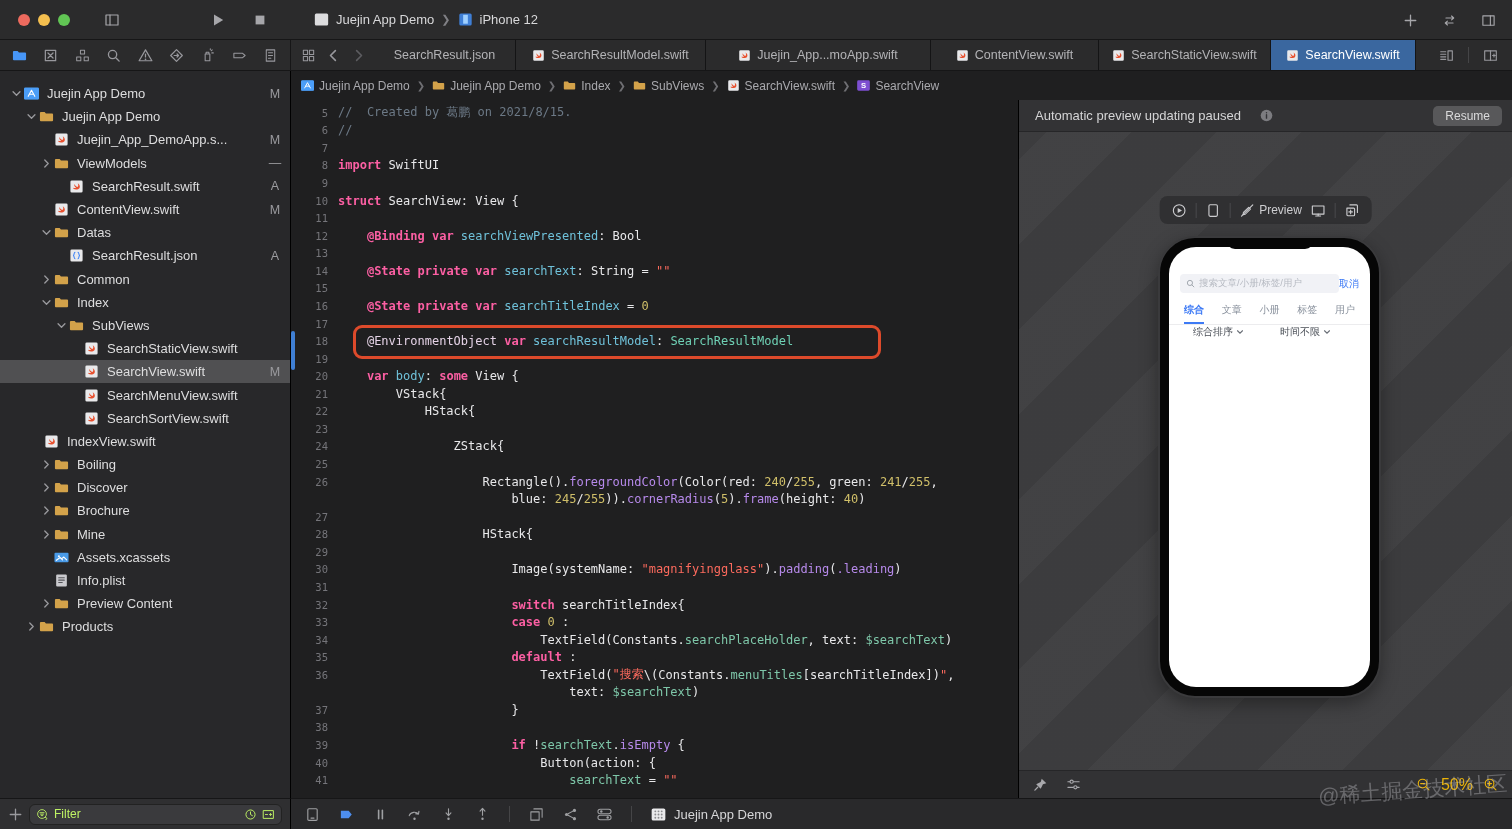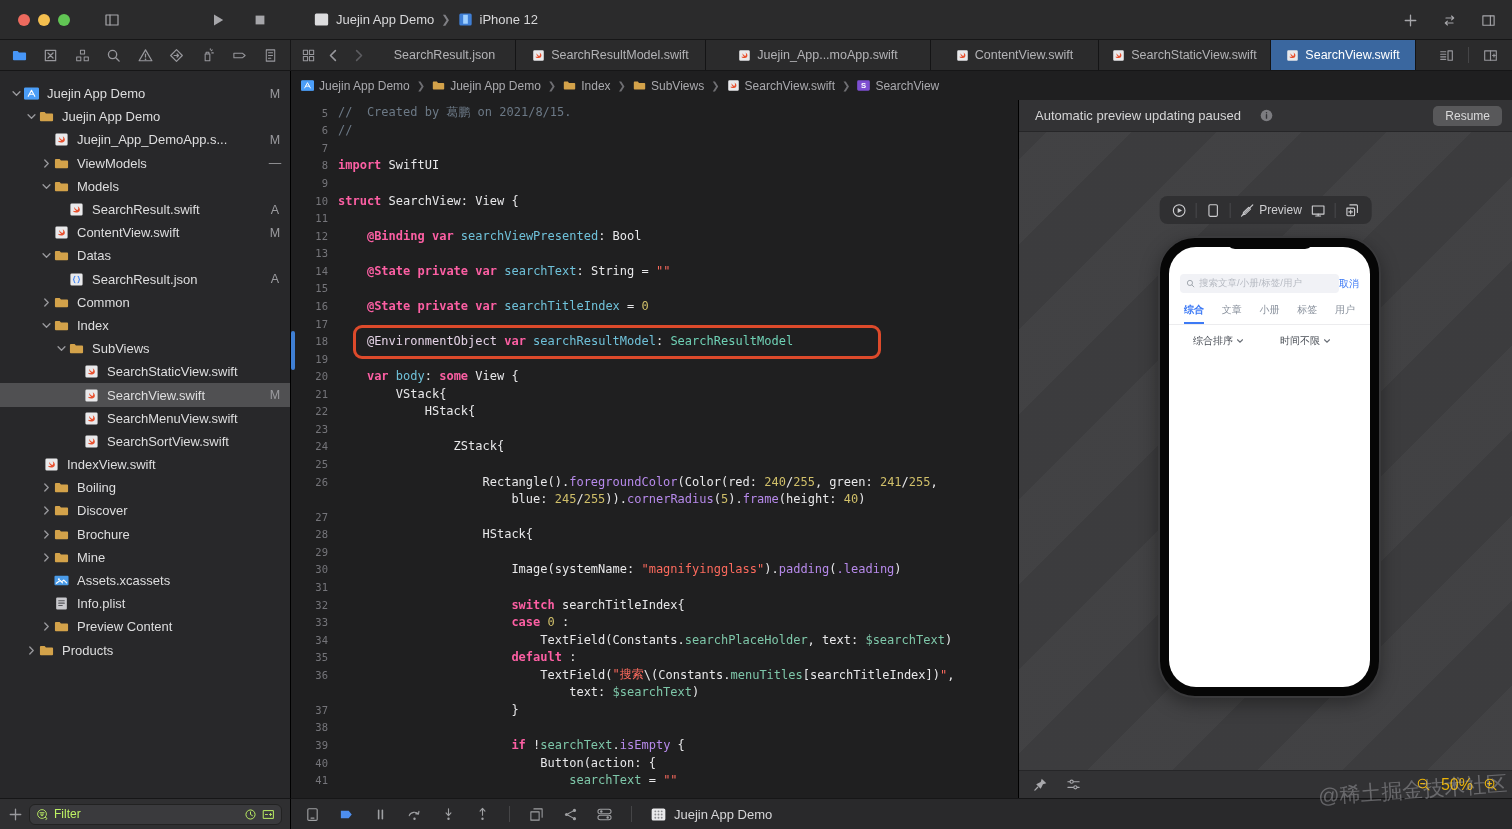--- a/index.html
+++ b/index.html
@@ -77,21 +77,21 @@
   #screen { position:absolute; left:9px; top:9px; right:9px; bottom:9px; background:#fff; border-radius:27px; overflow:hidden; }
   #notch { position:absolute; left:50%; transform:translateX(-50%); top:0; width:88px; height:11px; background:#060606; border-radius:0 0 9px 9px; }
   #scr-content { padding-top:27px; font-size:10px; }
   #search-row { display:flex; align-items:center; margin:0 11px; }
   #search-field { flex:1; height:19px; background:#f1f2f6; border-radius:4px; display:flex; align-items:center; padding:0 6px; gap:4px; color:#b6bac2; font-size:9.5px; }
   #search-field .ic { width:9px; height:9px; color:#9aa0a8; }
   #cancel-lbl { color:#3d7af5; font-size:10px; flex:none; }
   #ptabs { display:flex; justify-content:space-between; padding:0 15px; margin-top:10px; border-bottom:1px solid #ececee; }
   .ptab { font-size:10px; color:#878f9b; padding-bottom:5px; }
   .ptab.active { color:#3d7af5; border-bottom:2px solid #3d7af5; font-weight:bold; }
-  #sort-row { display:flex; gap:36px; padding-left:24px; margin-top:9px; color:#4a4f57; font-size:10px; }
+  #sort-row { display:flex; gap:36px; padding-left:24px; color:#4a4f57; font-size:10px; }
   .sort-item { display:flex; align-items:center; gap:3px; }
   .sort-item .ic { width:8px; height:8px; color:#6a6f77; }
   
   #pv-strip { height:28px; background:#323234; border-top:1px solid #262628; display:flex; align-items:center; padding:0 14px; gap:18px; color:#a9a9ad; }
   #pv-strip .spacer { flex:1; }
   #zoom-ctl { display:flex; align-items:center; gap:10px; color:#eab308; font-size:16px; }
 
   
   #filterbar { position:absolute; left:0; top:798px; width:291px; height:31px; background:#2f2f31; border-top:1px solid #161617; border-right:1px solid #000; display:flex; align-items:center; padding:0 8px; gap:6px; color:#9a9a9e; }
   #filter-pill { flex:1; height:21px; background:#3a3a3d; border:1px solid #222; border-radius:6px; display:flex; align-items:center; padding:0 6px; gap:5px; color:#bef264; font-size:12px; }
@@ -393,34 +393,20 @@
           </svg>
         </span>
         <span class="fic">
           <svg class="ic" viewBox="0 0 16 16">
             <path d="M1 4.2Q1 3.2 2 3.2H6L7.4 4.8H14Q15 4.8 15 5.8V12Q15 13 14 13H2Q1 13 1 12Z" fill="#d3a24a"></path>
           </svg>
         </span>
         <span class="lbl">ViewModels</span>
         <span class="badge">—</span>
       </div>
-      <div class="trow" style="padding-left: 38px;">
-        <span class="disc">
-          <svg class="ic" viewBox="0 0 16 16">
-            <path d="M3 5.5 8 10.5 13 5.5" fill="none" stroke="currentColor" stroke-width="1.9" stroke-linecap="round" stroke-linejoin="round"></path>
-          </svg>
-        </span>
-        <span class="fic">
-          <svg class="ic" viewBox="0 0 16 16">
-            <path d="M1 4.2Q1 3.2 2 3.2H6L7.4 4.8H14Q15 4.8 15 5.8V12Q15 13 14 13H2Q1 13 1 12Z" fill="#d3a24a"></path>
-          </svg>
-        </span>
-        <span class="lbl">Models</span>
-        <span class="badge"></span>
-      </div>
       <div class="trow" style="padding-left: 53px;">
         <span class="disc"></span>
         <span class="fic">
           <svg class="ic" viewBox="0 0 16 16">
             <path d="M3 1.5h10a1.5 1.5 0 0 1 1.5 1.5v10a1.5 1.5 0 0 1-1.5 1.5H3A1.5 1.5 0 0 1 1.5 13V3A1.5 1.5 0 0 1 3 1.5" fill="#e9e9eb"></path>
             <path d="M4.5 10.2c2 1.6 5.3 1.2 6.6-.4 1.1-1.6.4-4.2-1.8-5.4 1 2 .6 3.6-.4 4.2C7.4 7.8 6.2 6.4 5.6 5.2c-.3 1.6.5 3.2 2 4.1-1 .6-2.2.4-3.1-.1Z" fill="#e8502e"></path>
           </svg>
         </span>
         <span class="lbl">SearchResult.swift</span>
         <span class="badge">A</span>

